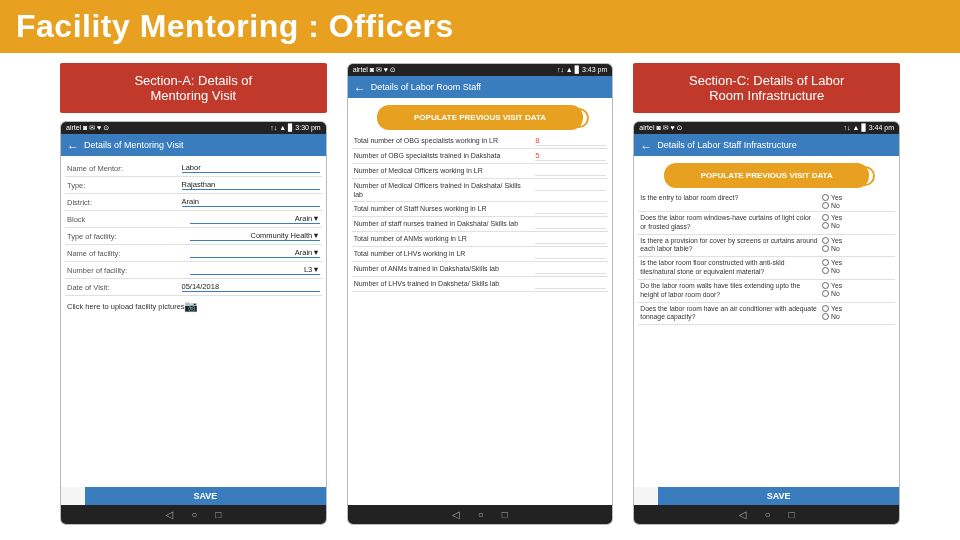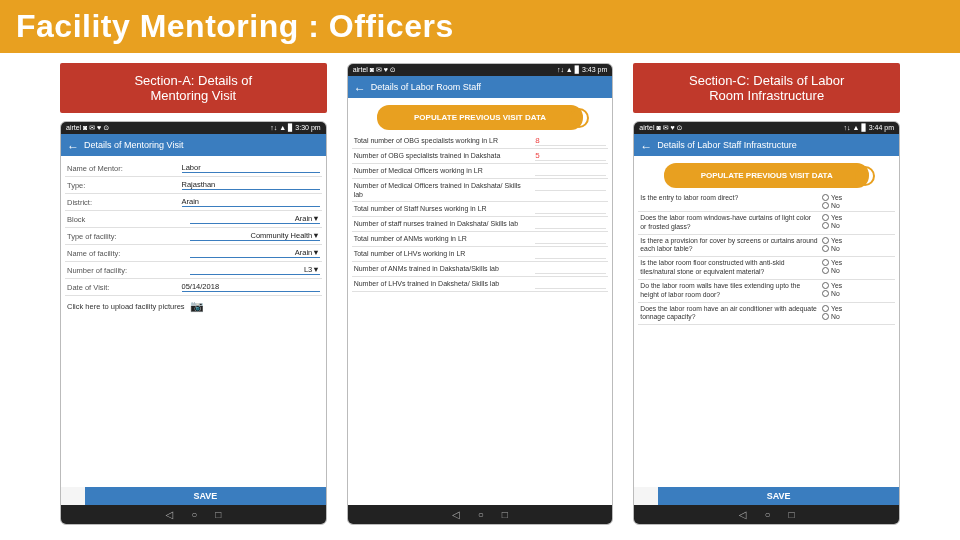--- a/index.html
+++ b/index.html
@@ -151,21 +151,21 @@
       display: flex;
       justify-content: flex-end;
     }
 
     .upload-row {
       display: flex;
       align-items: center;
       padding: 4px 2px;
       font-size: 7.5px;
       color: #333;
-      gap: 6px;
+      gap: 0;
     }
     .camera-icon {
       font-size: 11px;
     }
 
     .populate-btn {
       background: #E8A020;
       color: #fff;
       text-align: center;
       font-size: 8px;

